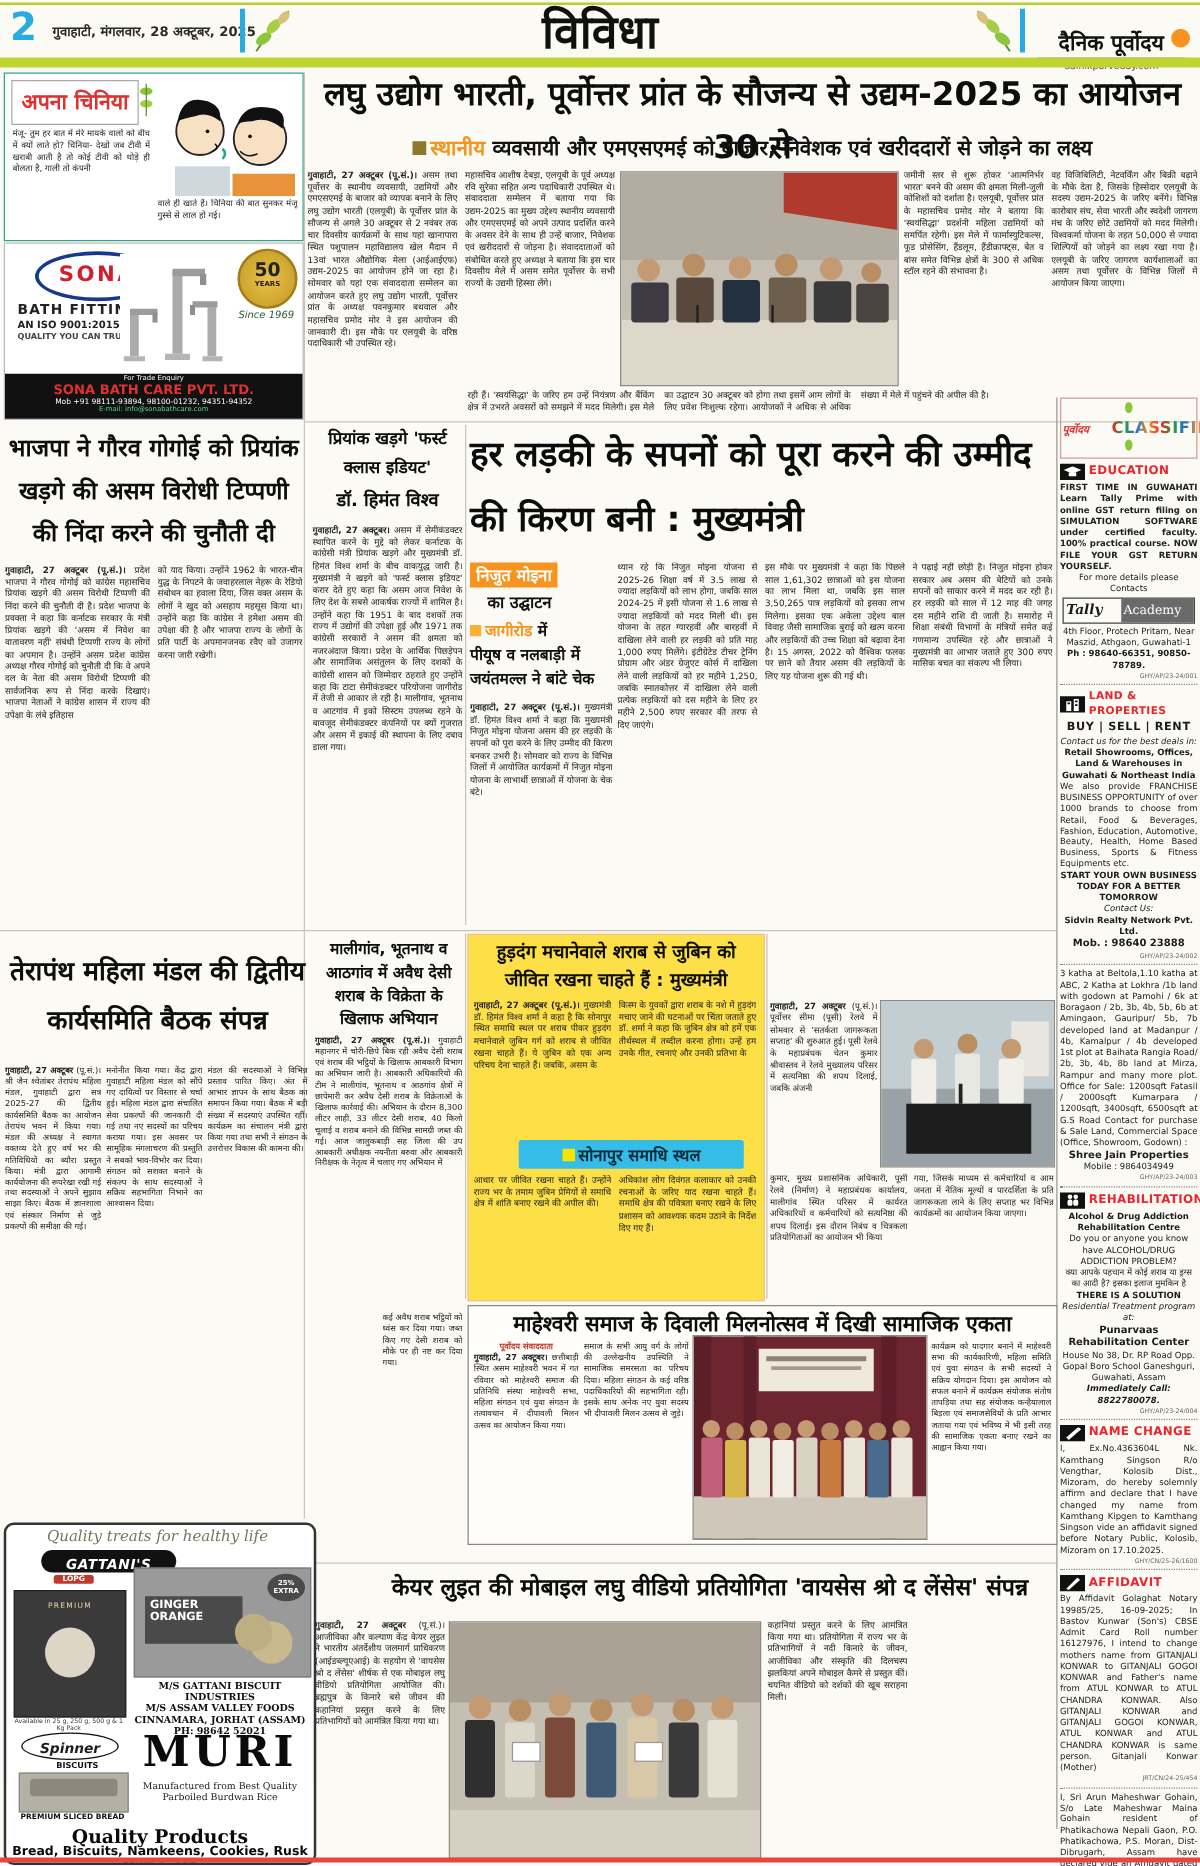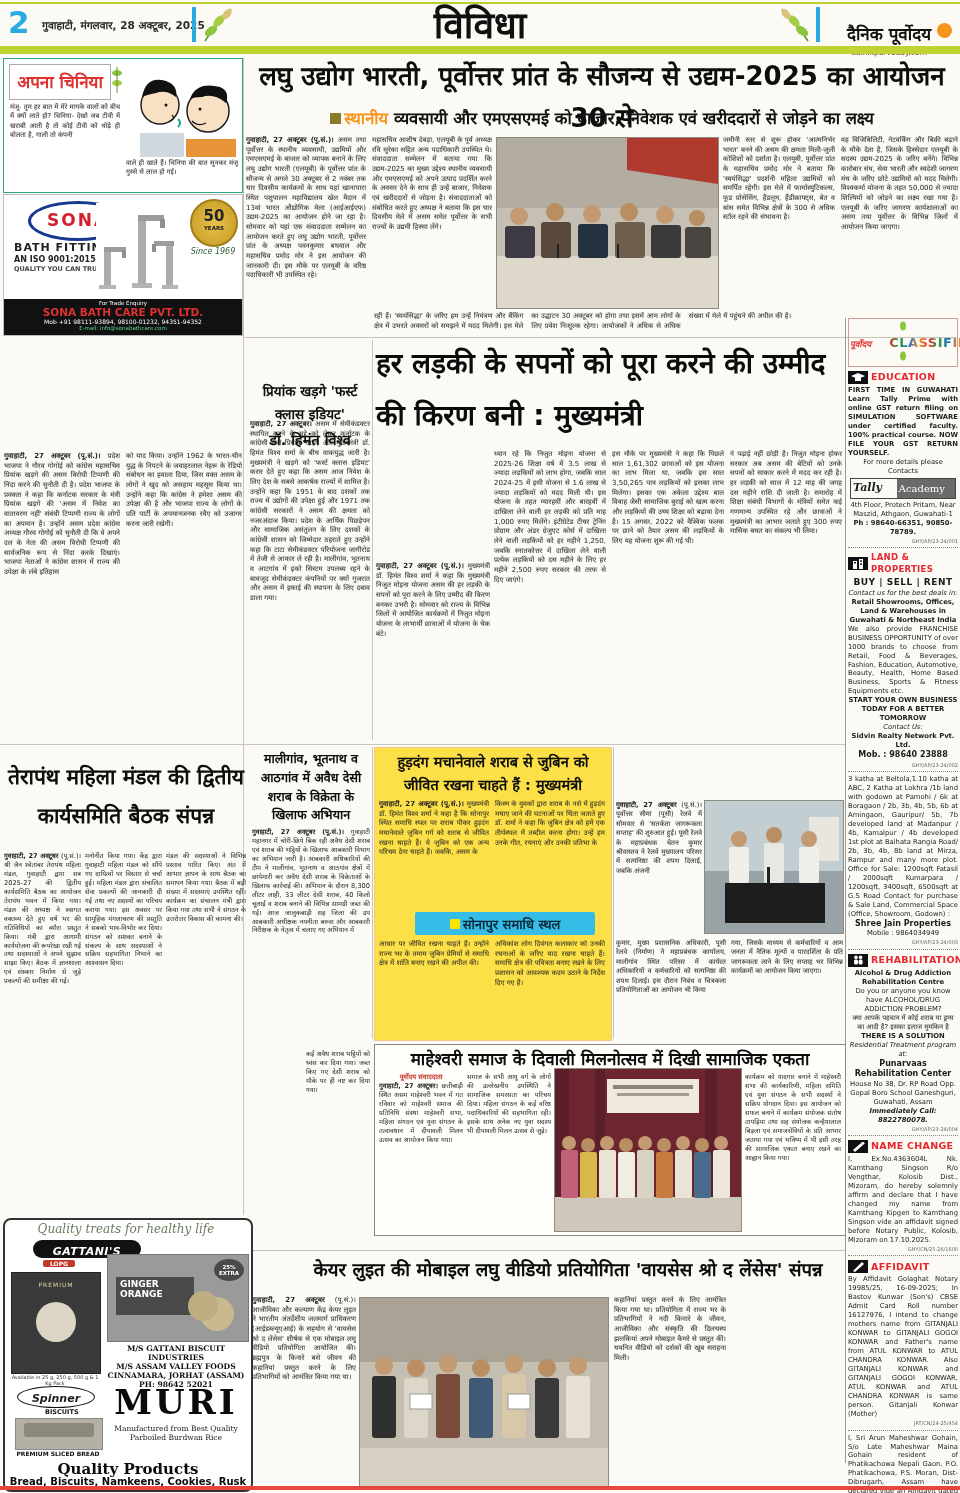--- a/index.html
+++ b/index.html
@@ -170,34 +170,43 @@
   <div class="abs col" style="left:841px;top:136px;width:117px;height:178px;">वह विजिबिलिटी, नेटवर्किंग और बिक्री बढ़ाने के मौके देता है, जिसके हिस्सेदार एलयूबी के सदस्य उद्यम-2025 के जरिए बनेंगे। विभिन्न कारोबार संघ, सेवा भारती और स्वदेशी जागरण मंच के जरिए छोटे उद्यमियों को मदद मिलेगी। विश्वकर्मा योजना के तहत 50,000 से ज्यादा शिल्पियों को जोड़ने का लक्ष्य रखा गया है। एलयूबी के जरिए जागरण कार्यशालाओं का असम तथा पूर्वोत्तर के विभिन्न जिलों में आयोजन किया जाएगा।</div>
   <div class="abs col" style="left:374px;top:312px;width:464px;height:23px;column-count:3;column-gap:8px;">रही हैं। 'स्वयंसिद्धा' के जरिए हम उन्हें नियंत्रण और बैंकिंग क्षेत्र में उभरते अवसरों को समझने में मदद मिलेगी। इस मेले का उद्घाटन 30 अक्टूबर को होगा तथा इसमें आम लोगों के लिए प्रवेश निःशुल्क रहेगा। आयोजकों ने अधिक से अधिक संख्या में मेले में पहुंचने की अपील की है।</div>
   <div class="hline" style="left:244px;top:337px;width:714px;"></div>
 
   <div class="vline" style="left:243px;top:58px;height:1157px;"></div>
   <div class="vline" style="left:372px;top:340px;height:400px;"></div>
   <div class="vline" style="left:372px;top:747px;height:292px;"></div>
   <div class="vline" style="left:613px;top:747px;height:292px;"></div>
   <div class="vline" style="left:845px;top:318px;height:1145px;background:#9a9a92;"></div>
 
+  <div class="abs" style="left:4px;top:342px;width:238px;height:104px;font-size:19px;font-weight:800;text-align:center;line-height:1.8;color:#0d0d0d;">भाजपा ने गौरव गोगोई को प्रियांक खड़गे की असम विरोधी टिप्पणी की निंदा करने की चुनौती दी</div>
   <div class="abs col" style="left:4px;top:452px;width:116px;height:286px;">
     <span class="by">गुवाहाटी, 27 अक्टूबर (पू.सं.)।</span> <span>प्रदेश भाजपा ने गौरव गोगोई को कांग्रेस महासचिव प्रियांक खड़गे की असम विरोधी टिप्पणी की निंदा करने की चुनौती दी है। प्रदेश भाजपा के प्रवक्ता ने कहा कि कर्नाटक सरकार के मंत्री प्रियांक खड़गे की 'असम में निवेश का वातावरण नहीं' संबंधी टिप्पणी राज्य के लोगों का अपमान है। उन्होंने असम प्रदेश कांग्रेस अध्यक्ष गौरव गोगोई को चुनौती दी कि वे अपने दल के नेता की असम विरोधी टिप्पणी की सार्वजनिक रूप से निंदा करके दिखाएं। भाजपा नेताओं ने कांग्रेस शासन में राज्य की उपेक्षा के लंबे इतिहास</span>
   </div>
   <div class="abs col" style="left:126px;top:452px;width:116px;height:286px;">को याद किया। उन्होंने 1962 के भारत-चीन युद्ध के निपटने के जवाहरलाल नेहरू के रेडियो संबोधन का हवाला दिया, जिस वक्त असम के लोगों ने खुद को असहाय महसूस किया था। उन्होंने कहा कि कांग्रेस ने हमेशा असम की उपेक्षा की है और भाजपा राज्य के लोगों के प्रति पार्टी के अपमानजनक रवैए को उजागर करना जारी रखेगी।</div>
 
-  <div class="abs" style="left:250px;top:340px;width:120px;text-align:center;margin-top:40px;">
+  <div class="abs" style="left:250px;top:340px;width:120px;text-align:center;">
     <div style="font-size:13.5px;font-weight:800;line-height:1.7;color:#0d0d0d;">प्रियांक खड़गे 'फर्स्ट क्लास इडियट'</div>
     <div style="font-size:14.5px;font-weight:800;color:#0d0d0d;margin-top:3px;">डॉ. हिमंत विश्व</div>
   </div>
   <div class="abs col" style="left:250px;top:420px;width:120px;height:318px;">
     <span class="by">गुवाहाटी, 27 अक्टूबर।</span> <span>असम में सेमीकंडक्टर स्थापित करने के मुद्दे को लेकर कर्नाटक के कांग्रेसी मंत्री प्रियांक खड़गे और मुख्यमंत्री डॉ. हिमंत विश्व शर्मा के बीच वाकयुद्ध जारी है। मुख्यमंत्री ने खड़गे को 'फर्स्ट क्लास इडियट' करार देते हुए कहा कि असम आज निवेश के लिए देश के सबसे आकर्षक राज्यों में शामिल है। उन्होंने कहा कि 1951 के बाद दशकों तक राज्य में उद्योगों की उपेक्षा हुई और 1971 तक कांग्रेसी सरकारों ने असम की क्षमता को नजरअंदाज किया। प्रदेश के आर्थिक पिछड़ेपन और सामाजिक असंतुलन के लिए दशकों के कांग्रेसी शासन को जिम्मेदार ठहराते हुए उन्होंने कहा कि टाटा सेमीकंडक्टर परियोजना जागीरोड में तेजी से आकार ले रही है। मालीगांव, भूतनाथ व आटगांव में इको सिस्टम उपलब्ध रहने के बावजूद सेमीकंडक्टर कंपनियों पर क्यों गुजरात और असम में इकाई की स्थापना के लिए दबाव डाला गया।</span>
   </div>
 
   <div class="abs" style="left:376px;top:338px;width:466px;height:104px;font-size:28px;font-weight:800;text-align:left;line-height:1.85;color:#0b0b0b;">हर लड़की के सपनों को पूरा करने की उम्मीद की किरण बनी : मुख्यमंत्री</div>
+  <div class="abs" style="left:376px;top:450px;width:114px;">
+    <div style="display:inline-block;background:#f7941d;color:#fff;font-size:13px;font-weight:800;padding:1px 5px;">निजुत मोइना</div>
+    <div style="font-size:13px;font-weight:800;color:#111;margin:2px 0 4px 14px;">का उद्घाटन</div>
+    <div style="margin-top:2px;">
+      <span class="sq" style="background:#f9b233;"></span><span style="font-size:12.5px;font-weight:800;color:#f7941d;">जागीरोड</span><span style="font-size:12.5px;font-weight:800;color:#111;"> में</span>
+    </div>
+    <div style="font-size:12.5px;font-weight:800;color:#111;line-height:1.5;margin-top:2px;">पीयूष व नलबाड़ी में जयंतमल्ल ने बांटे चेक</div>
+  </div>
   <div class="abs col" style="left:376px;top:562px;width:114px;height:180px;">
     <span class="by">गुवाहाटी, 27 अक्टूबर (पू.सं.)।</span> <span>मुख्यमंत्री डॉ. हिमंत विश्व शर्मा ने कहा कि मुख्यमंत्री निजुत मोइना योजना असम की हर लड़की के सपनों को पूरा करने के लिए उम्मीद की किरण बनकर उभरी है। सोमवार को राज्य के विभिन्न जिलों में आयोजित कार्यक्रमों में निजुत मोइना योजना के लाभार्थी छात्राओं में योजना के चेक बंटे।</span>
   </div>
   <div class="abs col" style="left:494px;top:450px;width:112px;height:292px;">ध्यान रहे कि निजुत मोइना योजना से 2025-26 शिक्षा वर्ष में 3.5 लाख से ज्यादा लड़कियों को लाभ होगा, जबकि साल 2024-25 में इसी योजना से 1.6 लाख से ज्यादा लड़कियों को मदद मिली थी। इस योजना के तहत ग्यारहवीं और बारहवीं में दाखिला लेने वाली हर लड़की को प्रति माह 1,000 रुपए मिलेंगे। इंटीग्रेटेड टीचर ट्रेनिंग प्रोग्राम और अंडर ग्रेजुएट कोर्स में दाखिला लेने वाली लड़कियों को हर महीने 1,250, जबकि स्नातकोत्तर में दाखिला लेने वाली प्रत्येक लड़कियों को दस महीने के लिए हर महीने 2,500 रुपए सरकार की तरफ से दिए जाएंगे।</div>
   <div class="abs col" style="left:612px;top:450px;width:112px;height:292px;">इस मौके पर मुख्यमंत्री ने कहा कि पिछले साल 1,61,302 छात्राओं को इस योजना का लाभ मिला था, जबकि इस साल 3,50,265 पात्र लड़कियों को इसका लाभ मिलेगा। इसका एक अकेला उद्देश्य बाल विवाह जैसी सामाजिक बुराई को खत्म करना और लड़कियों की उच्च शिक्षा को बढ़ावा देना है। 15 अगस्त, 2022 को वैश्विक फलक पर छाने को तैयार असम की लड़कियों के लिए यह योजना शुरू की गई थी।</div>
   <div class="abs col" style="left:730px;top:450px;width:112px;height:292px;">ने पढ़ाई नहीं छोड़ी है। निजुत मोइना होकर सरकार अब असम की बेटियों को उनके सपनों को साकार करने में मदद कर रही है। हर लड़की को साल में 12 माह की जगह दस महीने राशि दी जाती है। समारोह में शिक्षा संबंधी विभागों के मंत्रियों समेत कई गणमान्य उपस्थित रहे और छात्राओं ने मुख्यमंत्री का आभार जताते हुए 300 रुपए मासिक बचत का संकल्प भी लिया।</div>
   <div class="hline" style="left:0;top:744px;width:845px;"></div>
 
   <div class="abs" style="left:374px;top:747px;width:236px;height:292px;border:1.5px solid #f2c38e;background:#fde047;">
     <div style="margin:3px 4px;font-size:14.5px;font-weight:800;text-align:center;line-height:1.6;color:#0d0d0d;">हुड़दंग मचानेवाले शराब से जुबिन को जीवित रखना चाहते हैं : मुख्यमंत्री</div>

